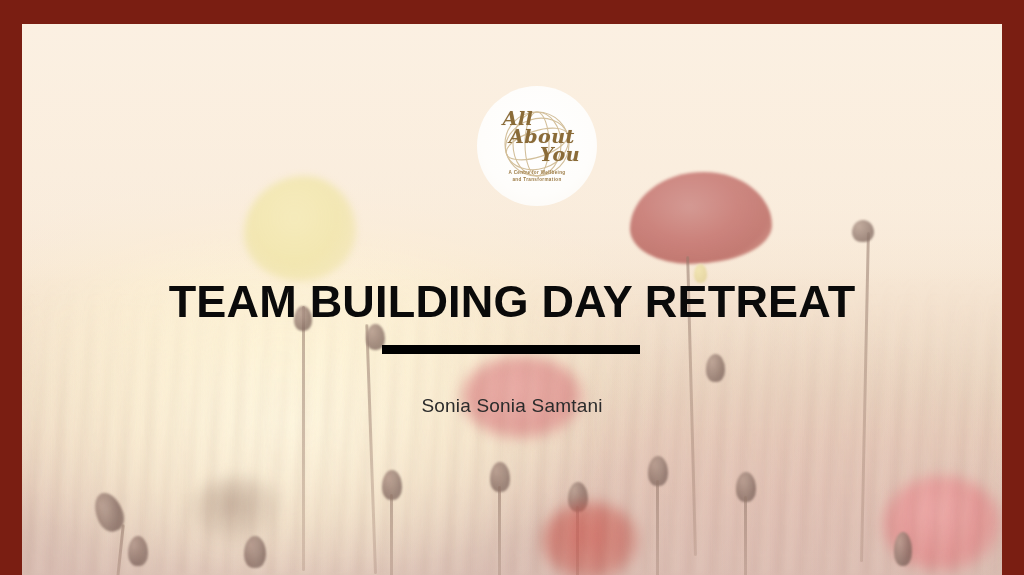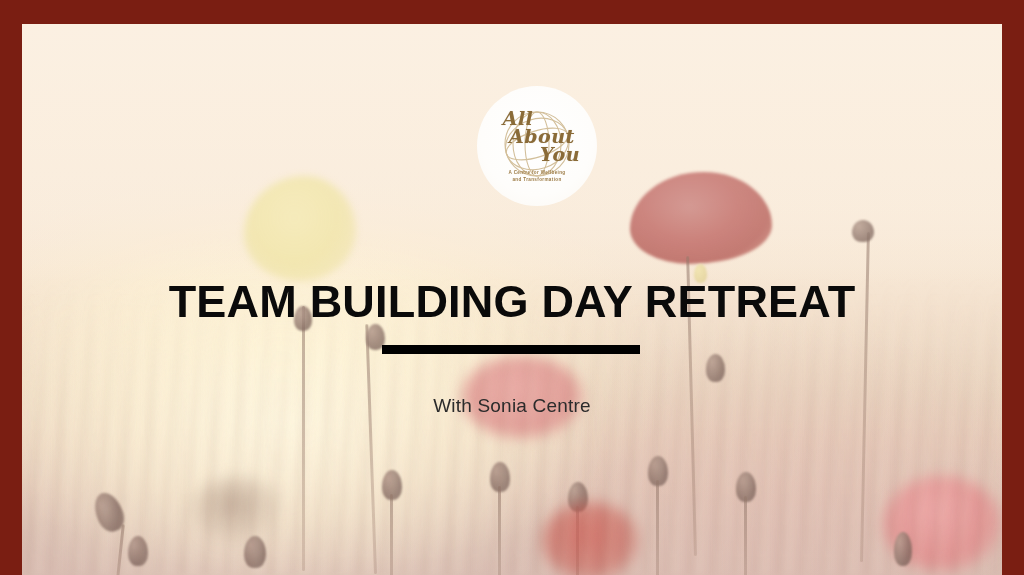--- a/index.html
+++ b/index.html
@@ -253,16 +253,16 @@
       <div class="logo-script ls2">About</div>
       <div class="logo-script ls3">You</div>
       <div class="logo-tag">
         <div>A Centre for Wellbeing</div>
         <div>and Transformation</div>
       </div>
     </div>
 
     <div id="title">TEAM BUILDING DAY RETREAT</div>
     <div id="rule"></div>
-    <div id="subtitle">With Sonia Centre</div>
+    <div id="subtitle">Sonia Sonia Samtani</div>
 
   </div>
 </div>
 
 </body></html>

